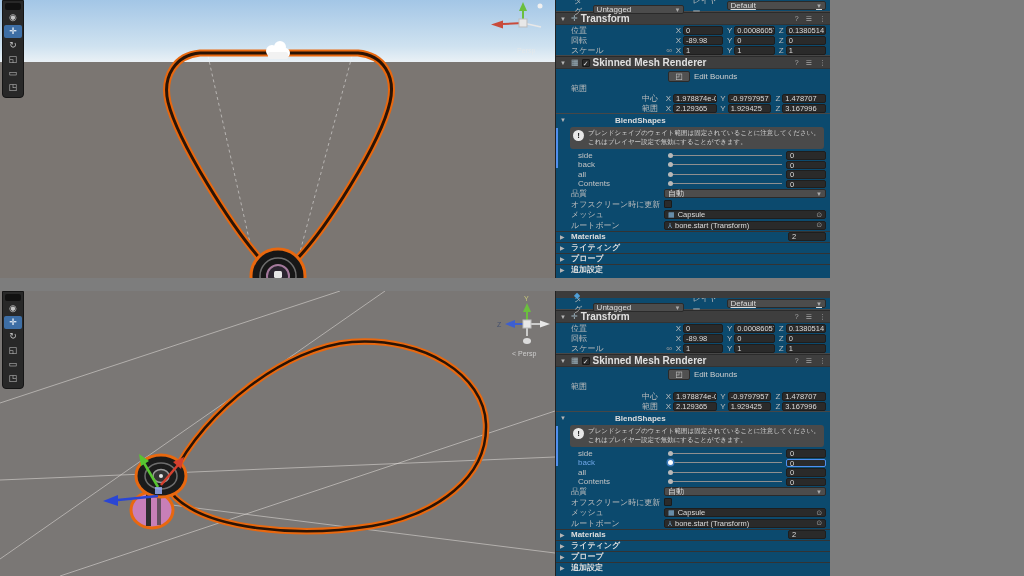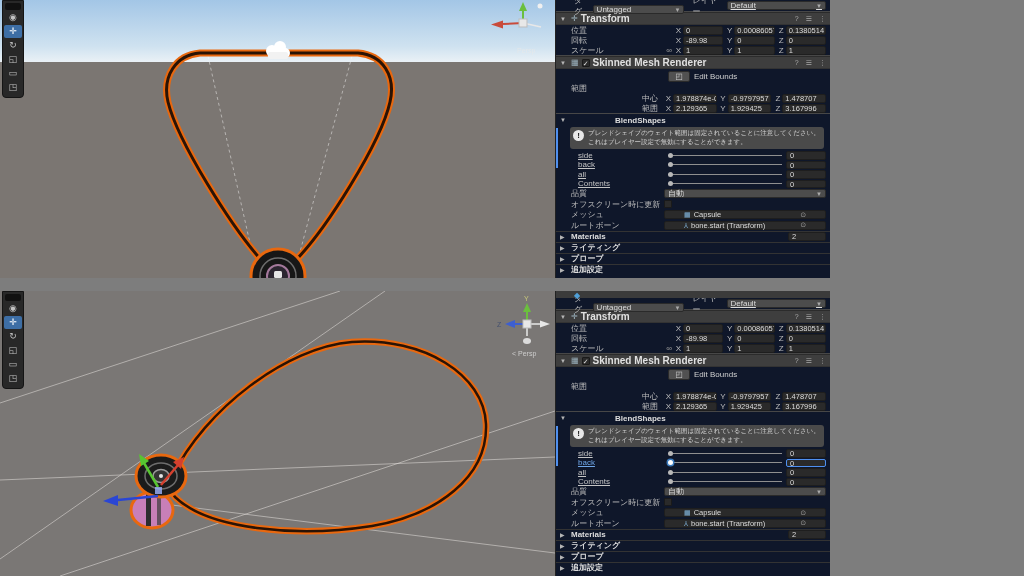--- a/index.html
+++ b/index.html
@@ -17,21 +17,21 @@
 
   .toolbar { position:absolute; left:2px; top:0; width:22px; background:#282828;
     border:1px solid #141414; border-radius:0 0 4px 4px; z-index:5; padding-bottom:2px;}
   .toolbar .tb-head { height:7px; background:#111; border-radius:2px; margin:2px 2px 1px 2px; }
   .tool { width:18px; height:13px; margin:1px auto; display:flex; align-items:center;
     justify-content:center; color:#c2c2c2; font-size:9px; line-height:1; border-radius:2px; }
   .tool.selected { background:#3d6ea5; color:#fff; }
 
   
   .inspector { position:absolute; left:555px; top:0; width:275px; height:100%;
-    background:#0f172a; border-left:1px solid #222; font-size:8px; color:#c8c8c8; }
+    background:#0c4a6e; border-left:1px solid #222; font-size:8px; color:#c8c8c8; }
   .go-sliver { height:7px; background:#3b3b3b; position:relative; display:none; }
   .variant-bottom .go-sliver { display:block; }
   .go-ico { position:absolute; left:18px; top:0px; color:#4f9fd8; font-size:8px; }
   .row { display:flex; align-items:center; height:10px; padding:0 4px 0 15px; }
   .taglayer { height:11px; padding-left:18px; }
   .taglayer .lbl { margin-right:3px; color:#bdbdbd; }
   .dropdown { background:#4c4c4c; border:1px solid #2a2a2a; border-radius:2px; height:9px;
     display:flex; align-items:center; justify-content:space-between; padding:0 3px; color:#ddd; }
   .dd-tag { width:96px; margin-right:8px;margin-top:8px; }
   .dd-layer { width:104px;text-decoration:underline; }
@@ -67,35 +67,35 @@
   .blend-fold .btitle { font-weight:bold; color:#dedede;padding-left:44px; }
 
   .blend-body { position:relative; }
   .override-bar { position:absolute; left:0; top:1px; width:2px; height:40px; background:#4f90f0; }
   .warnbox { margin:1px 6px 2px 14px; background:#4a4a4a; border-radius:3px; padding:2px 4px 2px 18px;
     position:relative; color:#d6d6d6; font-size:6.5px; line-height:1.35; min-height:18px; }
   .warn-ico { position:absolute; left:3px; top:3px; width:11px; height:11px; background:#e8e8e8;
     border-radius:50%; color:#222; font-weight:bold; font-size:8px; text-align:center; line-height:11px; }
 
   .slider-row { height:9.5px; display:flex; align-items:center; padding:0 4px 0 22px; gap:4px; }
-  .slider-name { width:86px; color:#c4c4c4;text-decoration:underline; }
+  .slider-name { width:86px; color:#c4c4c4; }
   .slider-track { flex:1; position:relative; height:9px; }
   .slider-track::before { content:""; position:absolute; left:0; right:0; top:4px; height:1px; background:#8f8f8f; }
   .slider-handle { position:absolute; left:0; top:2px; width:5px; height:5px; border-radius:50%; background:#b8b8b8; }
   .slider-value { width:40px; height:8.5px; background:#2a2a2a; border:1px solid #1e1e1e; border-radius:2px;
     color:#dcdcdc; padding:0 3px; line-height:7.5px; font-size:7.5px; }
   .variant-bottom .slider-row.back .slider-name { color:#6fa7e8; }
   .variant-bottom .slider-row.back .slider-handle { background:#fff; box-shadow:0 0 0 1.5px #3a79bb; }
   .variant-bottom .slider-row.back .slider-value { border-color:#4f90f0; }
 
   .field-row { height:10.5px; }
   .widefield { flex:1;text-align:center; }
   .check-sm { width:8px; height:8px; background:#2a2a2a; border:1px solid #1a1a1a; border-radius:1px; }
   .objfield { flex:1; height:9px; background:#2a2a2a; border:1px solid #1e1e1e; border-radius:2px;
-    display:flex; align-items:center; gap:3px; padding:0 19px; color:#dcdcdc; font-size:7.5px; }
+    display:flex; align-items:center; gap:3px; padding:0 3px; color:#dcdcdc; font-size:7.5px; }
   .obj-ico { color:#7fb2d9; font-size:7px; }
   .obj-picker { margin-left:auto; color:#9a9a9a; font-size:7px; }
 
   .foldrow { height:11px; display:flex; align-items:center; gap:3px; padding:0 4px;
     border-top:1px solid #333; }
   .foldrow .fold { font-size:6px; color:#b5b5b5; width:8px; }
   .foldrow .ftitle { font-weight:bold; color:#dedede; flex:1; }
   .mat-count { width:38px; height:8.5px; background:#2a2a2a; border:1px solid #1e1e1e; border-radius:2px;
     color:#dcdcdc; padding:0 3px; line-height:7.5px; font-size:7.5px; }
 

